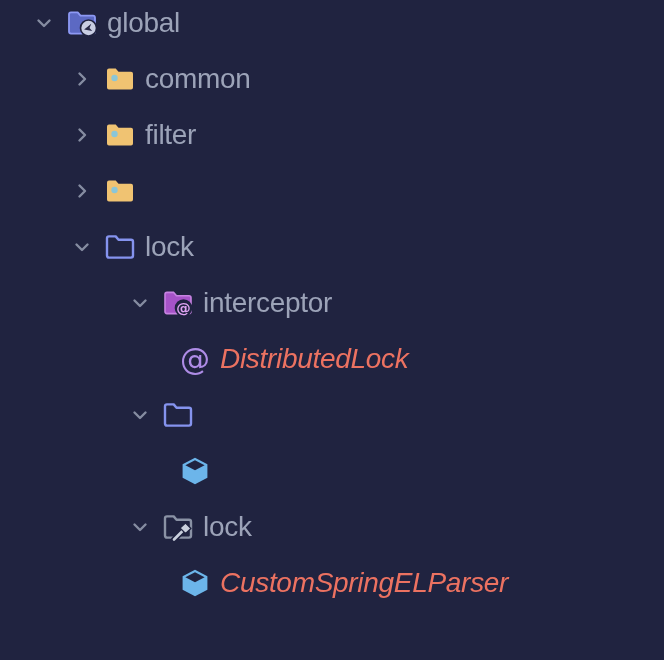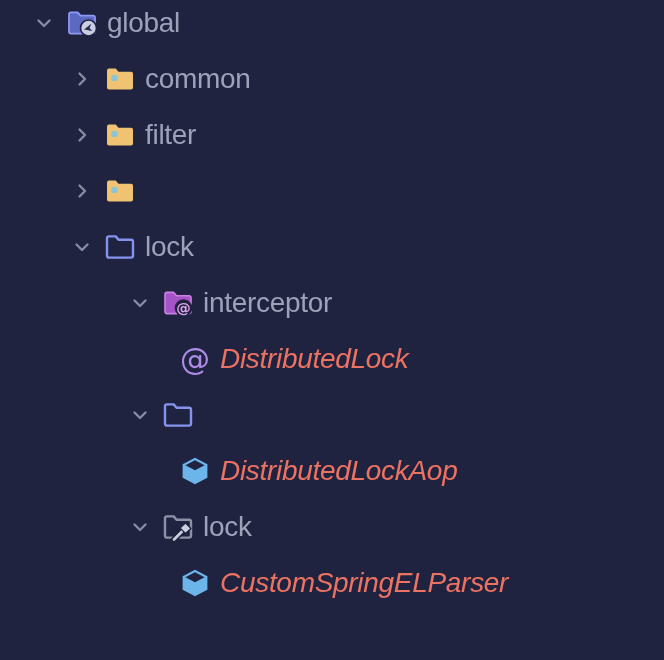--- a/index.html
+++ b/index.html
@@ -180,21 +180,20 @@
     </span>
   </div>
 
   <div class="row lvl3">
     <span class="icon-box">
       <svg width="32" height="32" viewBox="0 0 32 32">
         <polygon class="f-cube" points="16,2.8 28.4,9.3 28.4,22.7 16,29.2 3.6,22.7 3.6,9.3"></polygon>
         <polygon class="f-bg" points="16,5.2 25.6,10.2 16,15.2 6.4,10.2"></polygon>
       </svg>
     </span>
-    <span class="label file">DistributedLockAop</span>
   </div>
 
   <div class="row lvl2">
     <span class="chev-box">
       <svg width="24" height="24" viewBox="0 0 24 24">
           <polyline class="chev" points="6.5,9.5 12,15 17.5,9.5"></polyline>
         </svg>
     </span>
     <span class="icon-box">
       <svg width="32" height="32" viewBox="0 0 32 32">

